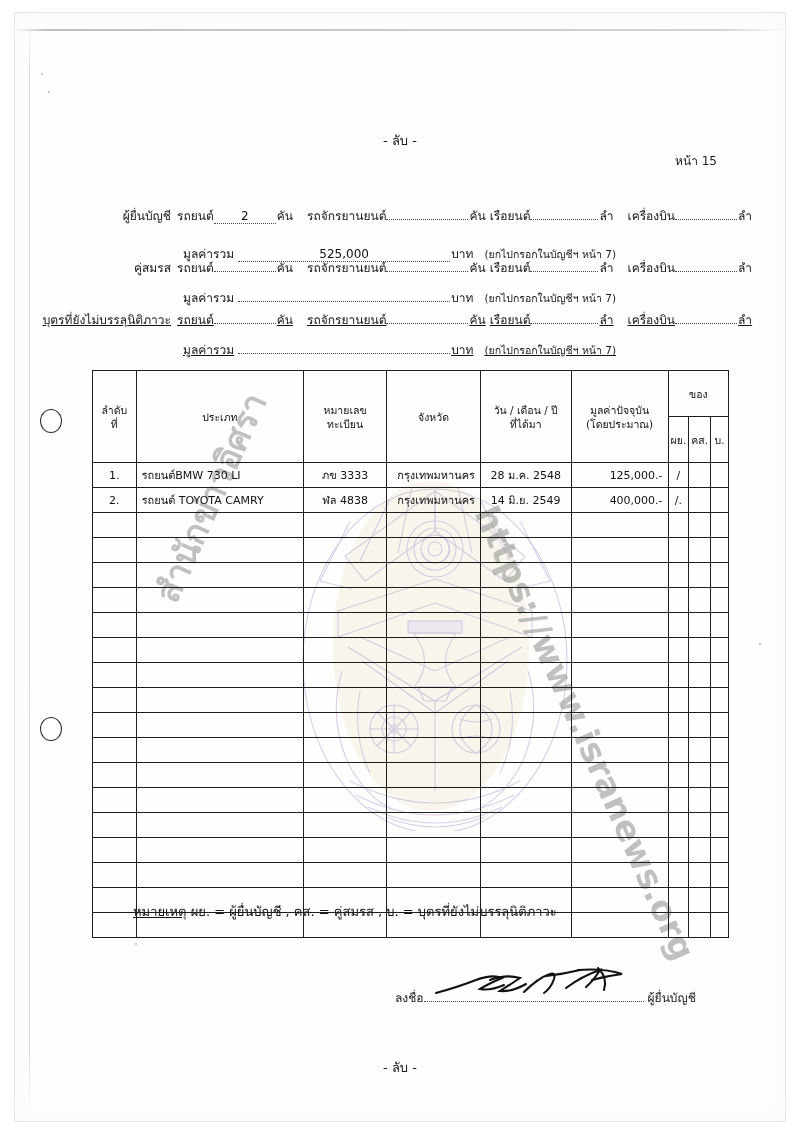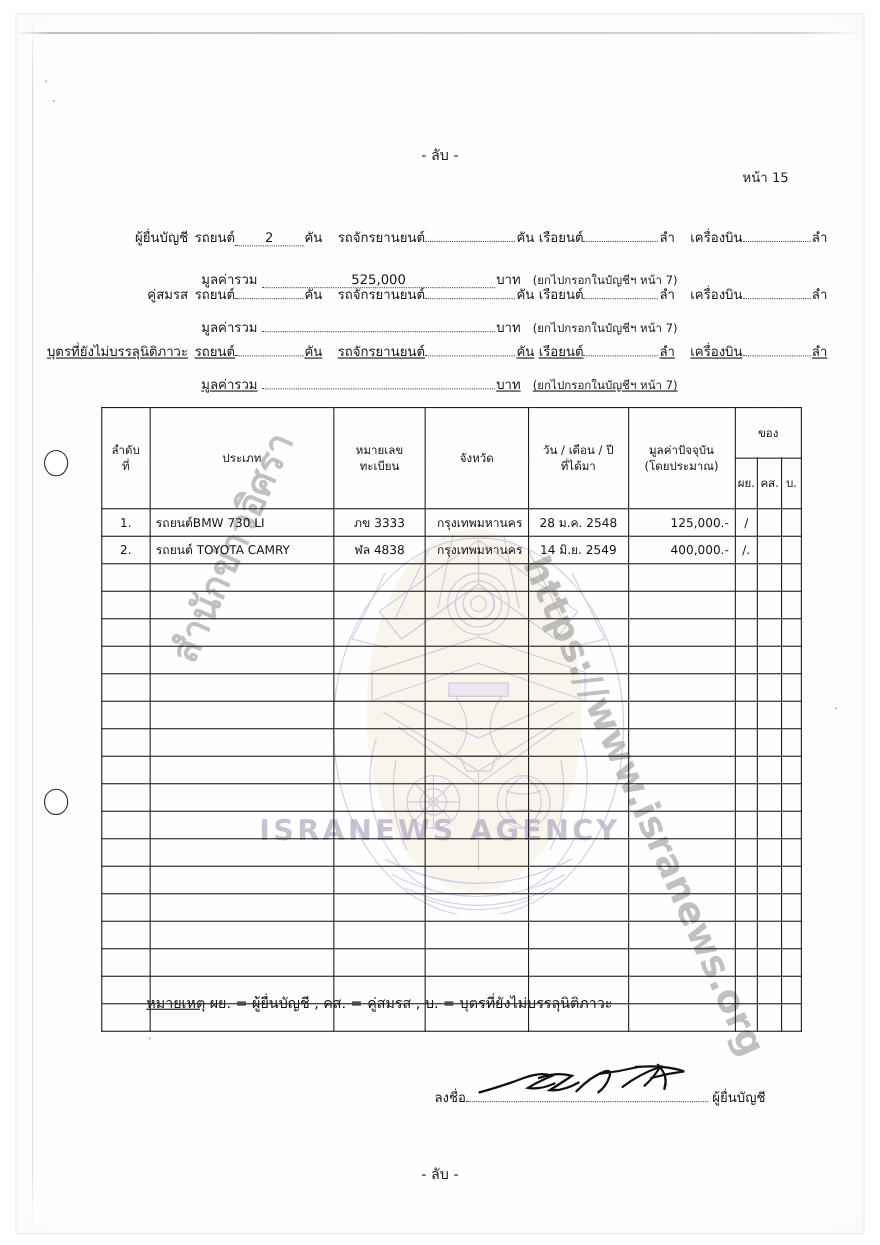--- a/index.html
+++ b/index.html
@@ -262,21 +262,20 @@
         <path d="M66 334 q79 40 158 0"></path>
         <path d="M78 346 q67 32 134 0"></path>
         <path d="M96 356 q49 20 98 0"></path>
 
         <ellipse cx="145" cy="200" rx="132" ry="172"></ellipse>
       </g>
     </svg>
 
     <div class="wm-diag wm-left">สำนักข่าวอิศรา</div>
     <div class="wm-diag wm-right">https://www.isranews.org</div>
-    <div class="wm-center">ISRANEWS AGENCY</div>
   </div>
 
   <div class="secret-top">- ลับ -</div>
   <div class="page-no">หน้า 15</div>
 
   <div class="decl" style="top:193px;">
     <div class="decl-line" style="padding-left:66px;">
       <span class="owner-label" style="width:96px;">ผู้ยื่นบัญชี</span>
       <span>รถยนต์</span>
       <span class="dots" style="width:62px;">2</span>

